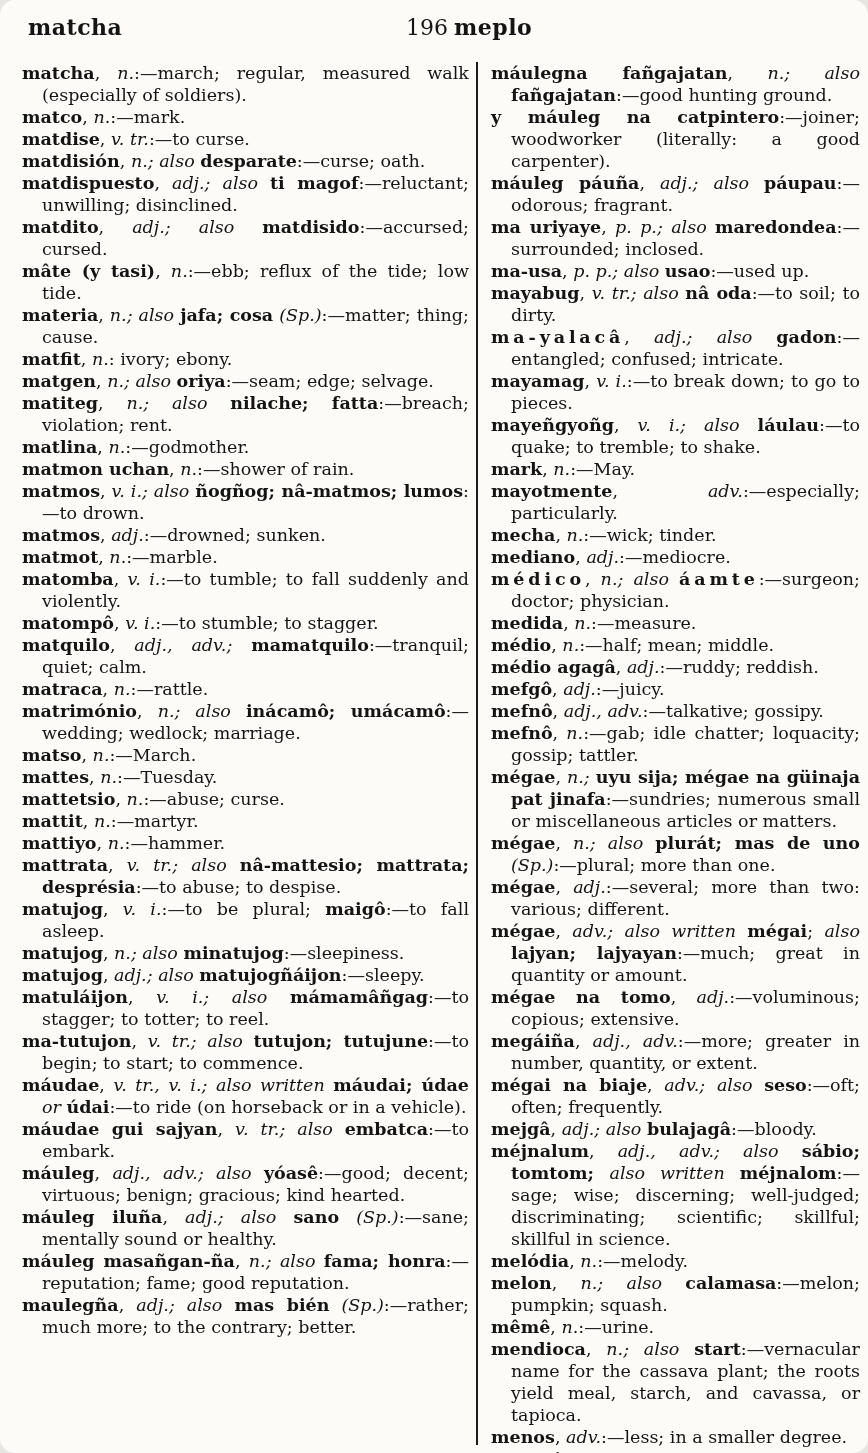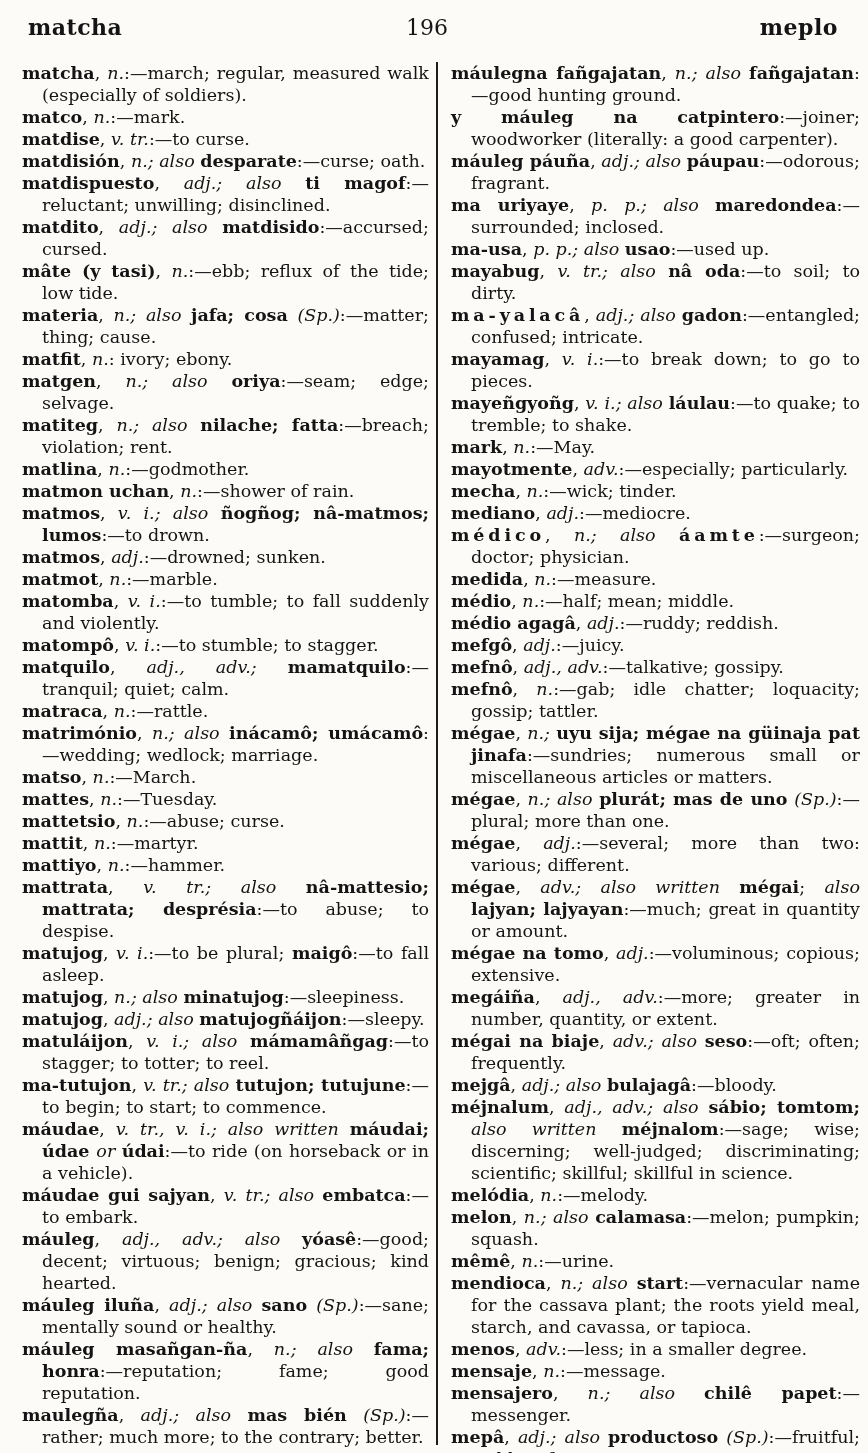--- a/index.html
+++ b/index.html
@@ -9,49 +9,50 @@
   }
   .page {
     position: relative;
     width: 868px;
     height: 1453px;
     margin: 0 auto;
     background: #fcfbf8;
     color: #141414;
     box-sizing: border-box;
     overflow: hidden;
+    border-radius: 15px;
   }
   .header {
     display: grid;
     grid-template-columns: 1fr auto 1fr;
     align-items: baseline;
     padding: 14px 30px 0 28px;
   }
   .guide-word {
     font-weight: bold;
     font-size: 22px;
     letter-spacing: 0.5px;
   }
-  .guide-word.right { text-align: right; }
+  .guide-word.right { text-align: left; }
   .page-number {
     font-size: 22px;
     text-align: center;
     transform: translateX(-6px);
   }
   .columns {
     display: flex;
     margin-top: 20px;
     height: 1385px;
   }
   .col {
     box-sizing: border-box;
     font-size: 17.5px;
     line-height: 22px;
   }
-  .col-left  { width: 436px; padding: 2px 7px 0 22px; }
+  .col-left  { width: 476px; padding: 2px 7px 0 22px; }
   .col-right { flex: 1;      padding: 2px 8px 0 13px; }
   .divider {
     width: 2px;
     background: #1c1c1c;
     margin-top: 2px;
   }
   .entry {
     margin: 0;
     padding-left: 20px;
     text-indent: -20px;

